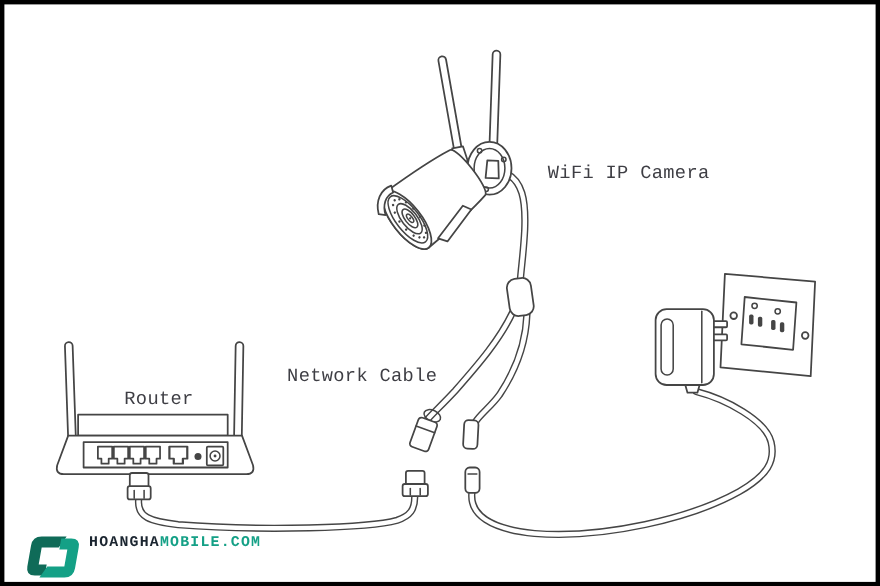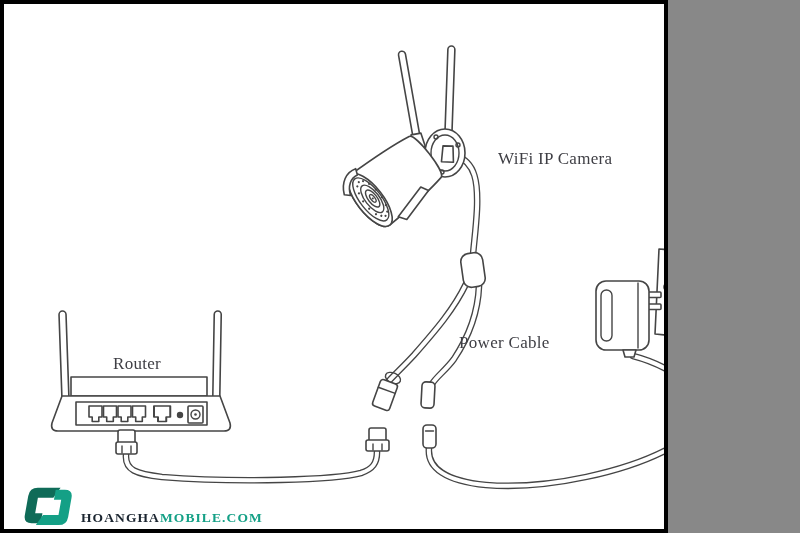--- a/index.html
+++ b/index.html
@@ -1,31 +1,31 @@
 <!DOCTYPE html>
 <html><head>
 <meta charset="utf-8">
 <style>
   html,body{margin:0;padding:0;background:#888;}
   .frame{
-    position:relative;width:668px;height:533px;box-sizing:border-box;
+    position:relative;width:800px;height:533px;box-sizing:border-box;
     background:#fff;border:4px solid #000;overflow:hidden;
-    font-family:Liberation Serif, serif;
+    font-family:Liberation Mono, monospace;
   }
   svg{position:absolute;left:0;top:0;}
   
   .ln  {fill:#fff;stroke:#454545;stroke-width:1.6;stroke-linejoin:round;}
   .ln2 {fill:none;stroke:#454545;stroke-width:1.4;stroke-linejoin:round;stroke-linecap:round;}
   .cable-outer{fill:none;stroke:#454545;stroke-width:6.6;stroke-linecap:round;}
   .cable-inner{fill:none;stroke:#ffffff;stroke-width:4.0;stroke-linecap:round;}
   .diagram-label{
     position:absolute;font-size:17px;color:#3e3e44;letter-spacing:.3px;
     white-space:nowrap;
   }
-  .logo{position:absolute;left:18px;top:482px;display:flex;align-items:flex-end;gap:7px;}
+  .logo{position:absolute;left:18px;top:482px;display:flex;align-items:flex-start;gap:7px;}
   .logo-text{font-weight:bold;font-size:13.5px;letter-spacing:1.1px;white-space:nowrap;}
   .logo-text .primary{color:#1b2530;}
   .logo-text .secondary{color:#14a086;}
 </style>
 </head>
 <body>
 
 <div class="frame">
 
   <svg width="800" height="533" viewBox="0 0 800 533">
@@ -187,21 +187,21 @@
       <rect x="644" y="300" width="13" height="5.5" rx="1" class="ln"></rect>
       <rect x="592" y="277" width="53" height="69" rx="10" class="ln"></rect>
       <rect x="597" y="286" width="11" height="51" rx="5.5" class="ln2"></rect>
       <line x1="634" y1="279" x2="634" y2="344" class="ln2"></line>
       <path d="M 619,346 h 13 l -2,7 h -9 z" class="ln"></path>
     </g>
   </svg>
 
   <div class="diagram-label" style="left:494px;top:145px">WiFi IP Camera</div>
   <div class="diagram-label" style="left:109px;top:350px">Router</div>
-  <div class="diagram-label" style="left:455px;top:329px">Power Cable</div>
+  <div class="diagram-label" style="left:257px;top:329px">Network Cable</div>
 
   <div class="logo">
     <svg width="52" height="40" viewBox="0 0 56 44" style="position:static">
       <g transform="translate(4,1) skewX(-10)">
         <path d="M 38,1 H 13 Q 4,1 4,10 V 31 Q 4,40 13,40 H 23 V 29 H 15 V 12 H 32 Z" fill="#0f6b58"></path>
         <path d="M 18,42 H 43 Q 52,42 52,33 V 12 Q 52,3 43,3 H 33 V 14 H 41 V 31 H 24 Z" fill="#14a086"></path>
       </g>
     </svg>
     <div class="logo-text">
       <span class="primary">HOANGHA</span><span class="secondary">MOBILE.COM</span>

